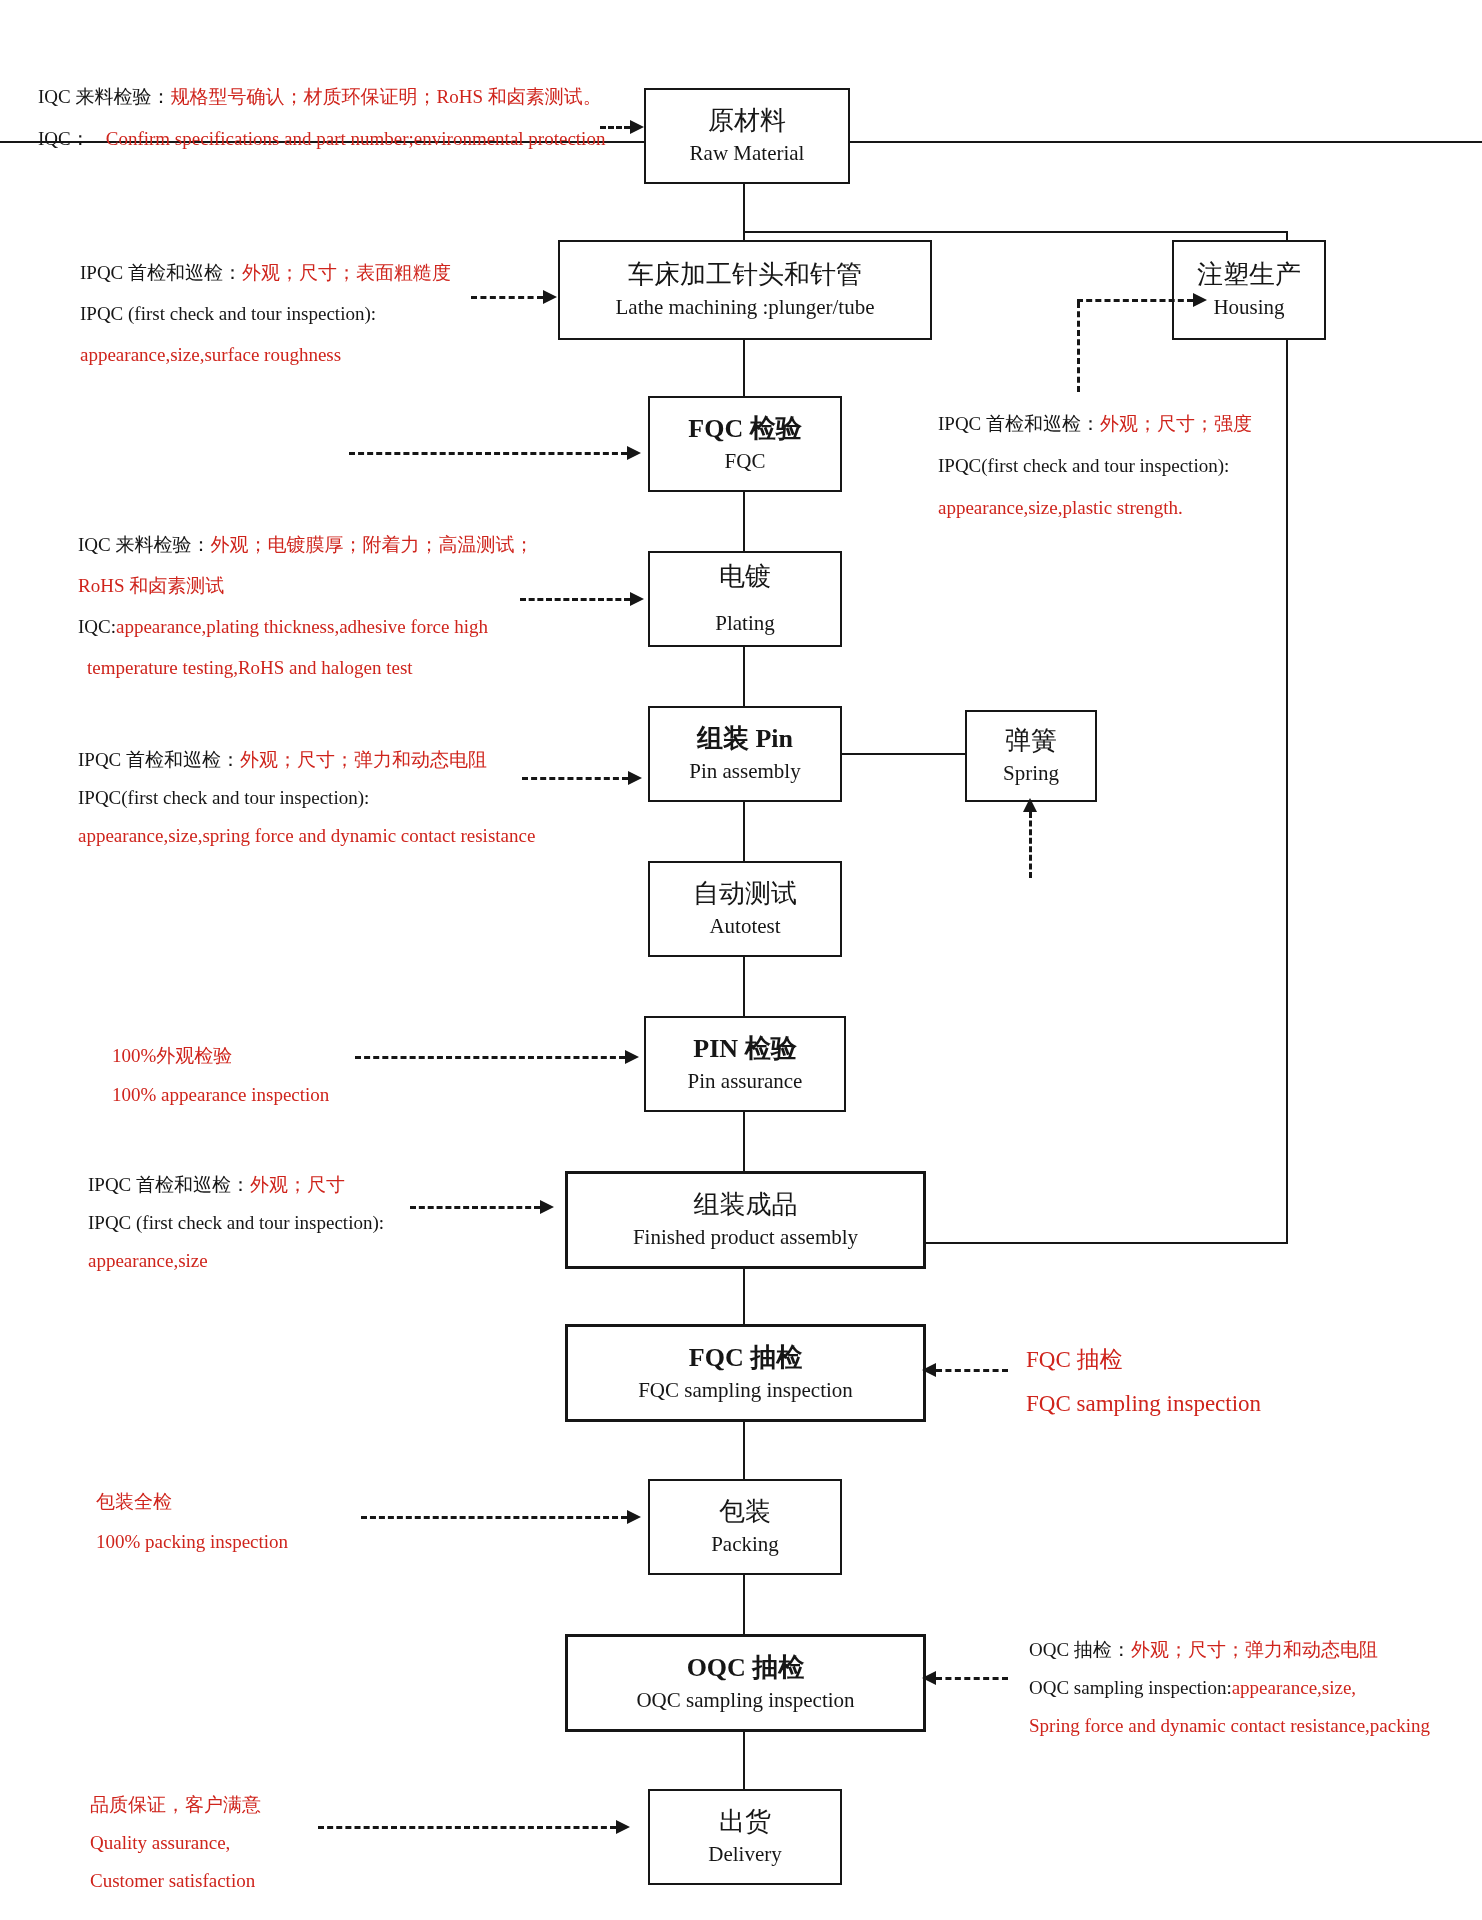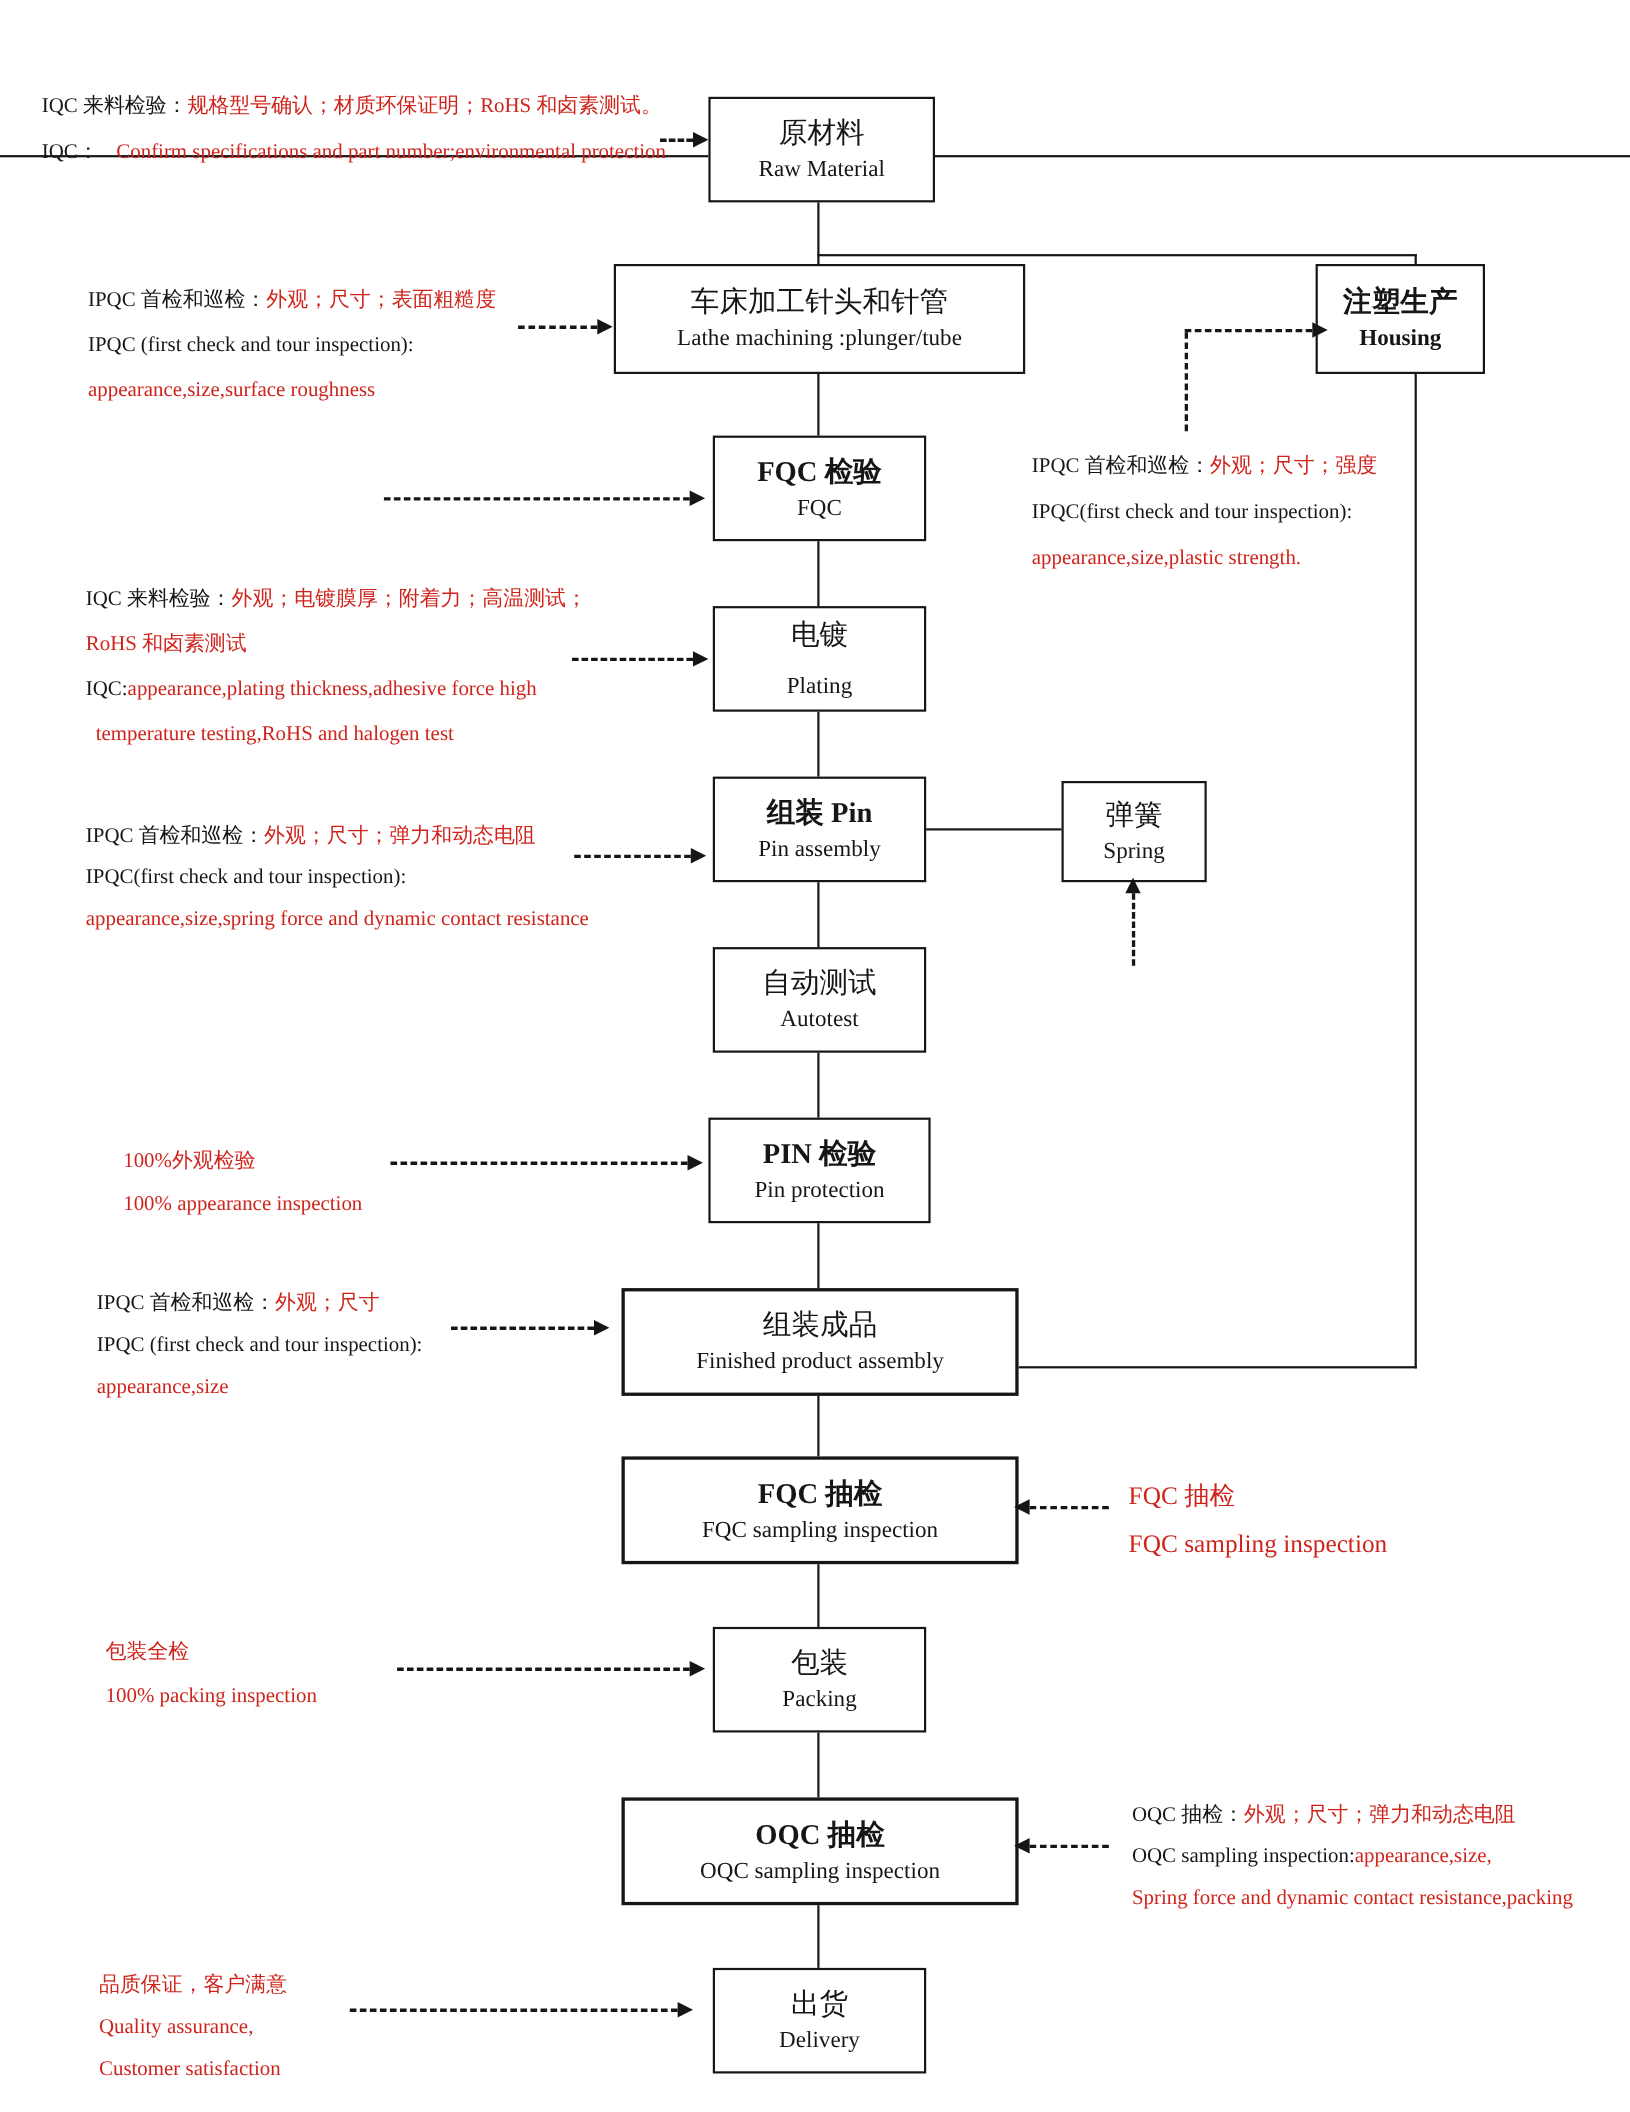--- a/index.html
+++ b/index.html
@@ -62,21 +62,21 @@
   <div class="box bold" style="left:648px;top:706px;width:190px;height:92px;">
     <span class="t">组装 Pin</span>
     <span class="s">Pin assembly</span>
   </div>
   <div class="box" style="left:648px;top:861px;width:190px;height:92px;">
     <span class="t">自动测试</span>
     <span class="s">Autotest</span>
   </div>
   <div class="box bold" style="left:644px;top:1016px;width:198px;height:92px;">
     <span class="t">PIN 检验</span>
-    <span class="s">Pin protection</span>
+    <span class="s">Pin assurance</span>
   </div>
   <div class="box th" style="left:565px;top:1171px;width:355px;height:92px;">
     <span class="t">组装成品</span>
     <span class="s">Finished product assembly</span>
   </div>
   <div class="box bold th" style="left:565px;top:1324px;width:355px;height:92px;">
     <span class="t">FQC 抽检</span>
     <span class="s">FQC sampling inspection</span>
   </div>
   <div class="box" style="left:648px;top:1479px;width:190px;height:92px;">
@@ -84,21 +84,21 @@
     <span class="s">Packing</span>
   </div>
   <div class="box bold th" style="left:565px;top:1634px;width:355px;height:92px;">
     <span class="t">OQC 抽检</span>
     <span class="s">OQC sampling inspection</span>
   </div>
   <div class="box" style="left:648px;top:1789px;width:190px;height:92px;">
     <span class="t">出货</span>
     <span class="s">Delivery</span>
   </div>
-  <div class="box" style="left:1196px;top:240px;width:150px;height:96px;font-weight:bold;">
+  <div class="box" style="left:1172px;top:240px;width:150px;height:96px;">
     <span class="t">注塑生产</span>
     <span class="s">Housing</span>
   </div>
   <div class="box" style="left:965px;top:710px;width:128px;height:88px;">
     <span class="t">弹簧</span>
     <span class="s">Spring</span>
   </div>
 
   <div class="dash-h" style="left:600px;top:126px;width:30px;"></div>
   <div class="ah r" style="left:630px;top:120px;"></div>

